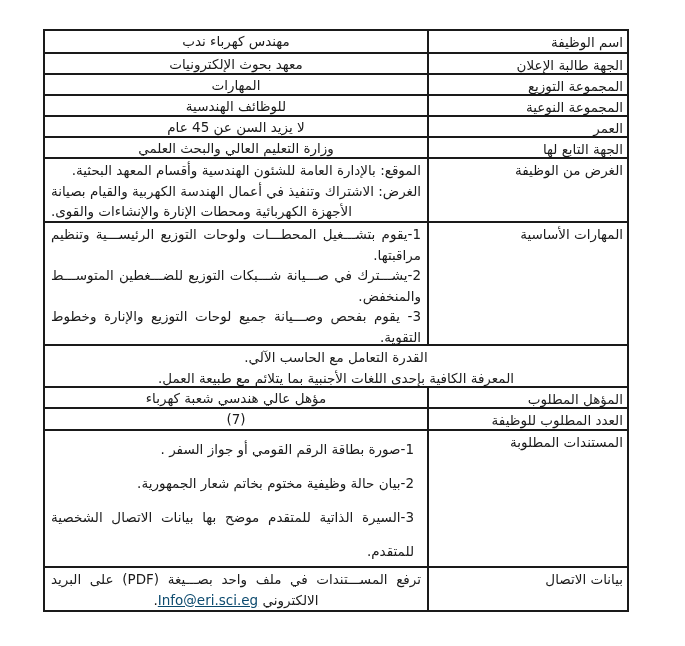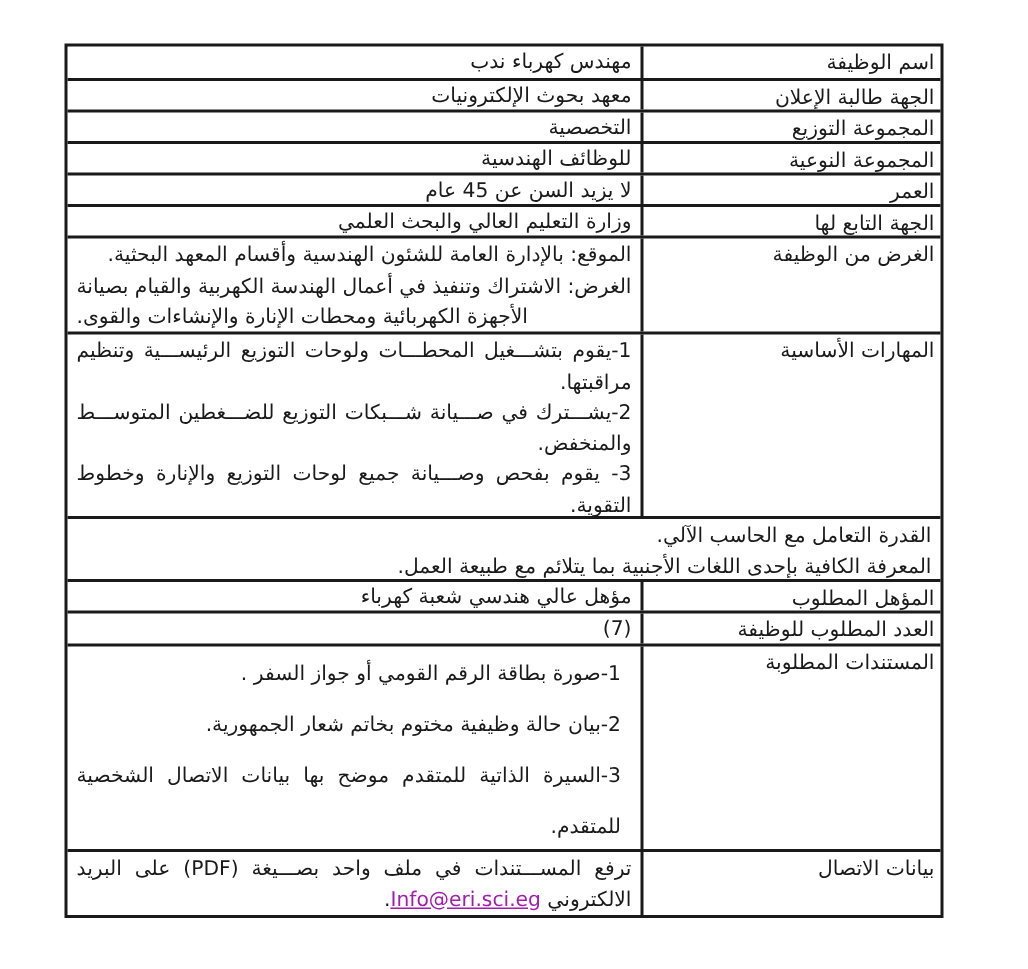--- a/index.html
+++ b/index.html
@@ -19,26 +19,26 @@
     flex:0 0 200px; width:200px; border-left:2px solid #1a1a1a;
     padding:1px 4px 0 2px; font-size:13.5px; line-height:20px; text-align:right;
     overflow:hidden;
   }
   .cell-value {
     flex:1 1 auto; padding:0 6px; font-size:13.5px; line-height:20.5px;
     overflow:hidden;
   }
   .cell-value.multi { padding-top:1px; }
   .v-line { white-space:nowrap; overflow:hidden; }
-  .line-center  { }
+  .line-center  { text-align:center; }
   .line-right   { text-align:right; }
   .line-left    { text-align:left; }
   .line-justify { text-align:justify; text-align-last:justify; }
   .v-line.ind   { padding-right:7px; }
-  .email-link { color:#a21caf; cursor:pointer; }
+  .email-link { color:#0c4a6e; cursor:pointer; }
   .lbl-line { white-space:nowrap; overflow:hidden; }
 </style>
 </head>
 <body>
 
 <div class="page">
   <div class="tbl" id="doc-table">
       <div class="row" style="height: 21px;">
         <div class="cell cell-label">
           <div class="lbl-line">اسم الوظيفة</div>
@@ -53,21 +53,21 @@
         </div>
         <div class="cell cell-value">
           <div class="v-line line-center">معهد بحوث الإلكترونيات</div>
         </div>
       </div>
       <div class="row" style="height: 21px;">
         <div class="cell cell-label">
           <div class="lbl-line">المجموعة التوزيع</div>
         </div>
         <div class="cell cell-value">
-          <div class="v-line line-center">التخصصية</div>
+          <div class="v-line line-center">المهارات</div>
         </div>
       </div>
       <div class="row" style="height: 21px;">
         <div class="cell cell-label">
           <div class="lbl-line">المجموعة النوعية</div>
         </div>
         <div class="cell cell-value">
           <div class="v-line line-center">للوظائف الهندسية</div>
         </div>
       </div>

